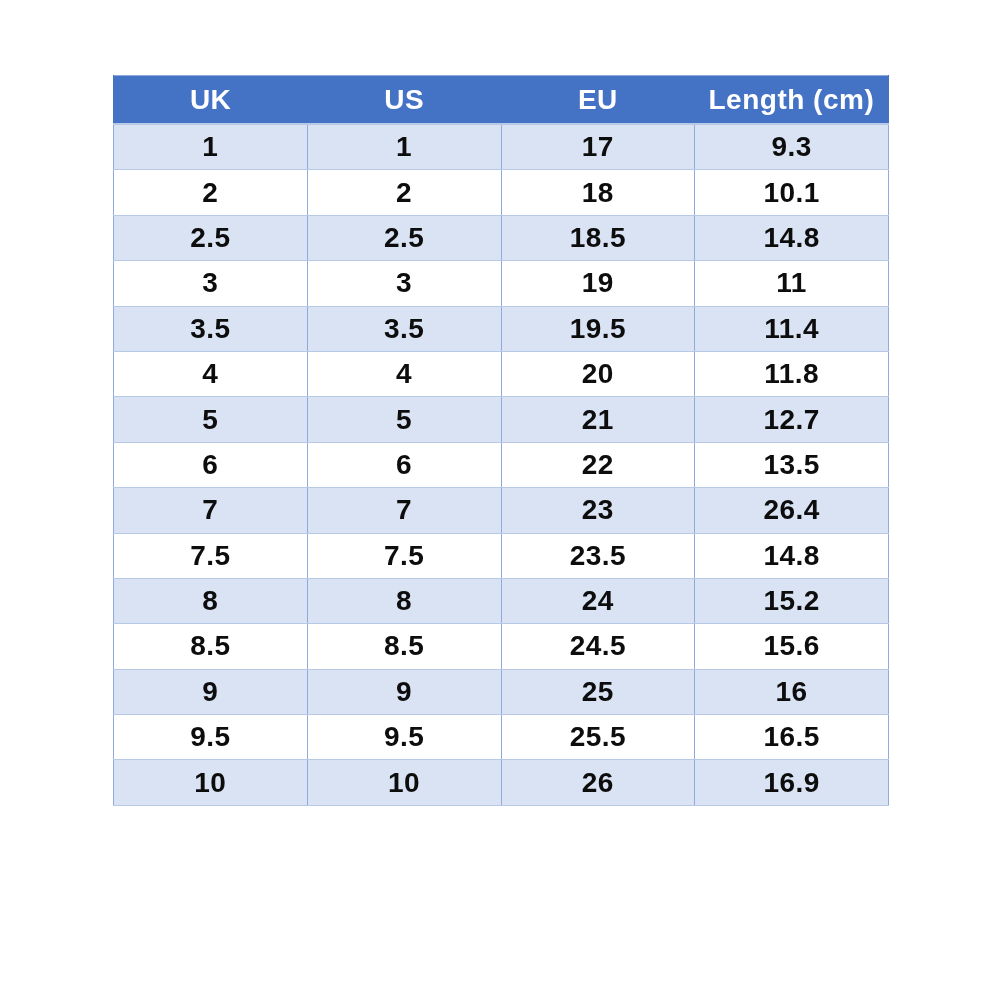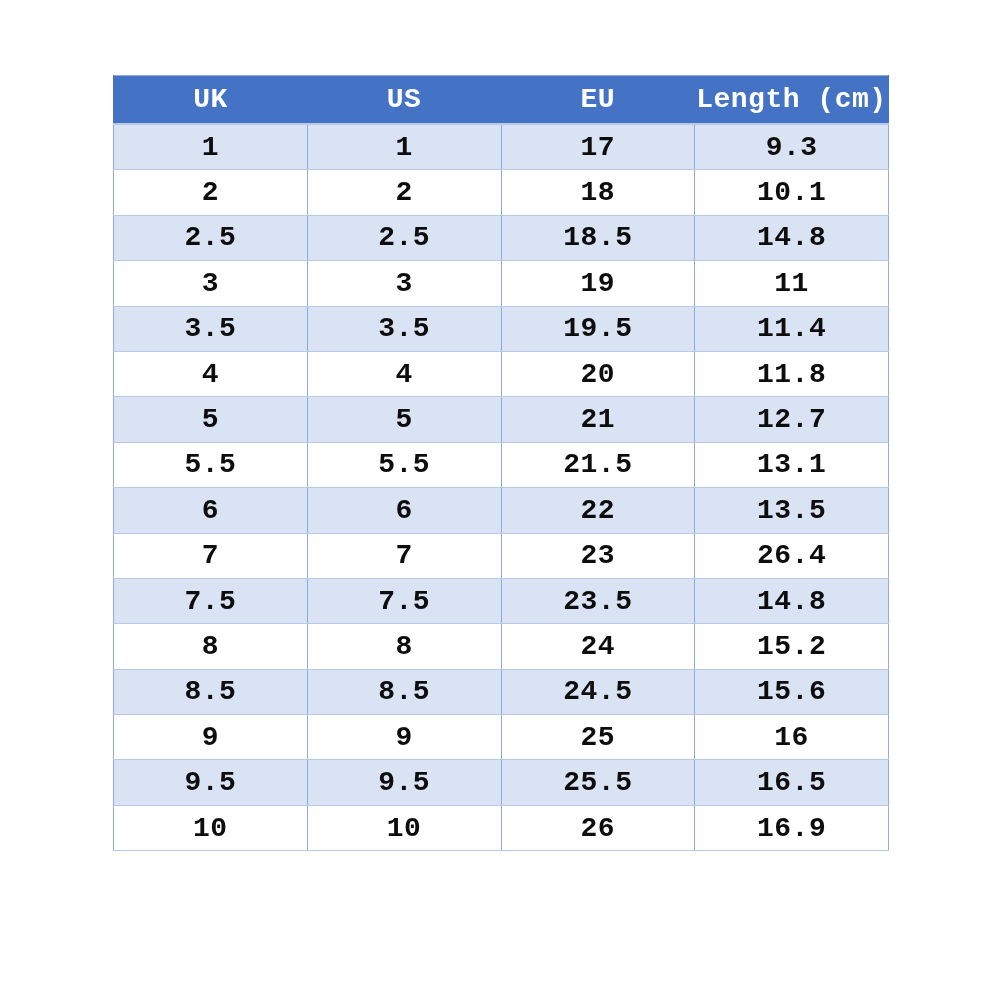--- a/index.html
+++ b/index.html
@@ -9,21 +9,20 @@
     height: 1000px;
     background: #ffffff;
     font-family: "Liberation Sans", "DejaVu Sans", sans-serif;
     overflow: hidden;
   }
   .page {
     position: relative;
     width: 1000px;
     height: 1000px;
     background: var(--page-bg, #ffffff);
-    font-family: Liberation Mono, monospace;
   }
   table.size-table {
     position: absolute;
     left: 113px;
     top: 75px;
     width: 776px;
     border-collapse: collapse;
     table-layout: fixed;
   }
   table.size-table th, table.size-table td {
@@ -111,26 +110,20 @@
           <td>20</td>
           <td>11.8</td>
         </tr>
         <tr>
           <td>5</td>
           <td>5</td>
           <td>21</td>
           <td>12.7</td>
         </tr>
         <tr>
-          <td>5.5</td>
-          <td>5.5</td>
-          <td>21.5</td>
-          <td>13.1</td>
-        </tr>
-        <tr>
           <td>6</td>
           <td>6</td>
           <td>22</td>
           <td>13.5</td>
         </tr>
         <tr>
           <td>7</td>
           <td>7</td>
           <td>23</td>
           <td>26.4</td>

